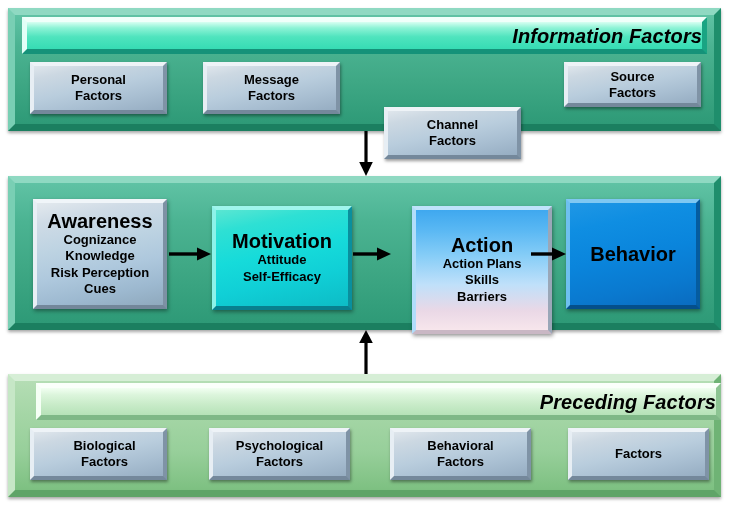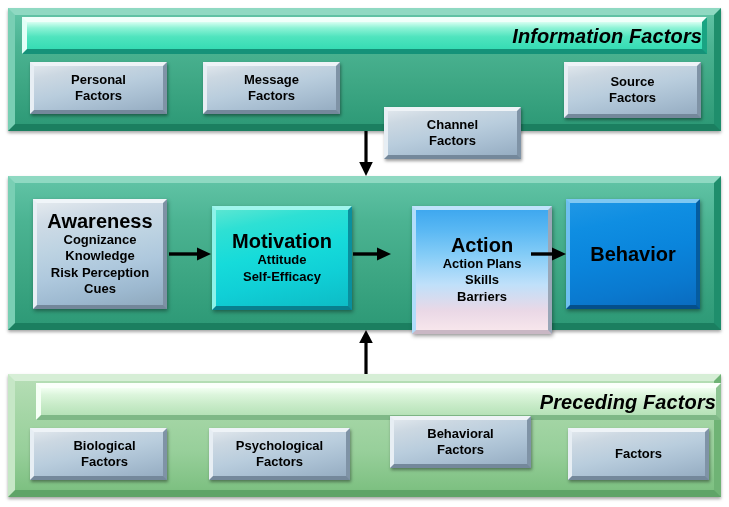--- a/index.html
+++ b/index.html
@@ -183,21 +183,21 @@
   <div class="subbox" style="left:203px; top:62px; width:137px; height:52px;">
     <span>Message</span>
     <span>Factors</span>
   </div>
 
   <div class="subbox" style="left:384px; top:62px; width:137px; height:52px;margin-top:45px;">
     <span>Channel</span>
     <span>Factors</span>
   </div>
 
-  <div class="subbox" style="left:564px; top:62px; width:137px; height:56px;">
+  <div class="subbox" style="left:564px; top:62px; width:137px; height:45px;">
     <span>Source</span>
     <span>Factors</span>
   </div>
 
   <div class="arrow" style="left:352px; top:131px; width:28px; height:45px;">
     <svg width="28" height="45" viewBox="0 0 28 45">
       <line x1="14" y1="0" x2="14" y2="34" stroke="#000000" stroke-width="3.2"></line>
       <polygon points="14,45 7.2,31 20.8,31" fill="#000000"></polygon>
     </svg>
   </div>
@@ -266,21 +266,21 @@
   <div class="subbox" style="left:30px; top:428px; width:137px; height:52px;padding-left:12px;">
     <span>Biological</span>
     <span>Factors</span>
   </div>
 
   <div class="subbox" style="left:209px; top:428px; width:141px; height:52px;">
     <span>Psychological</span>
     <span>Factors</span>
   </div>
 
-  <div class="subbox" style="left:390px; top:416px; width:141px; height:52px;">
+  <div class="subbox" style="left:390px; top:428px; width:141px; height:52px;">
     <span>Behavioral</span>
     <span>Factors</span>
   </div>
 
   <div class="subbox" style="left:568px; top:428px; width:141px; height:52px;">
     <span>Factors</span>
   </div>
 
 </div>
 

